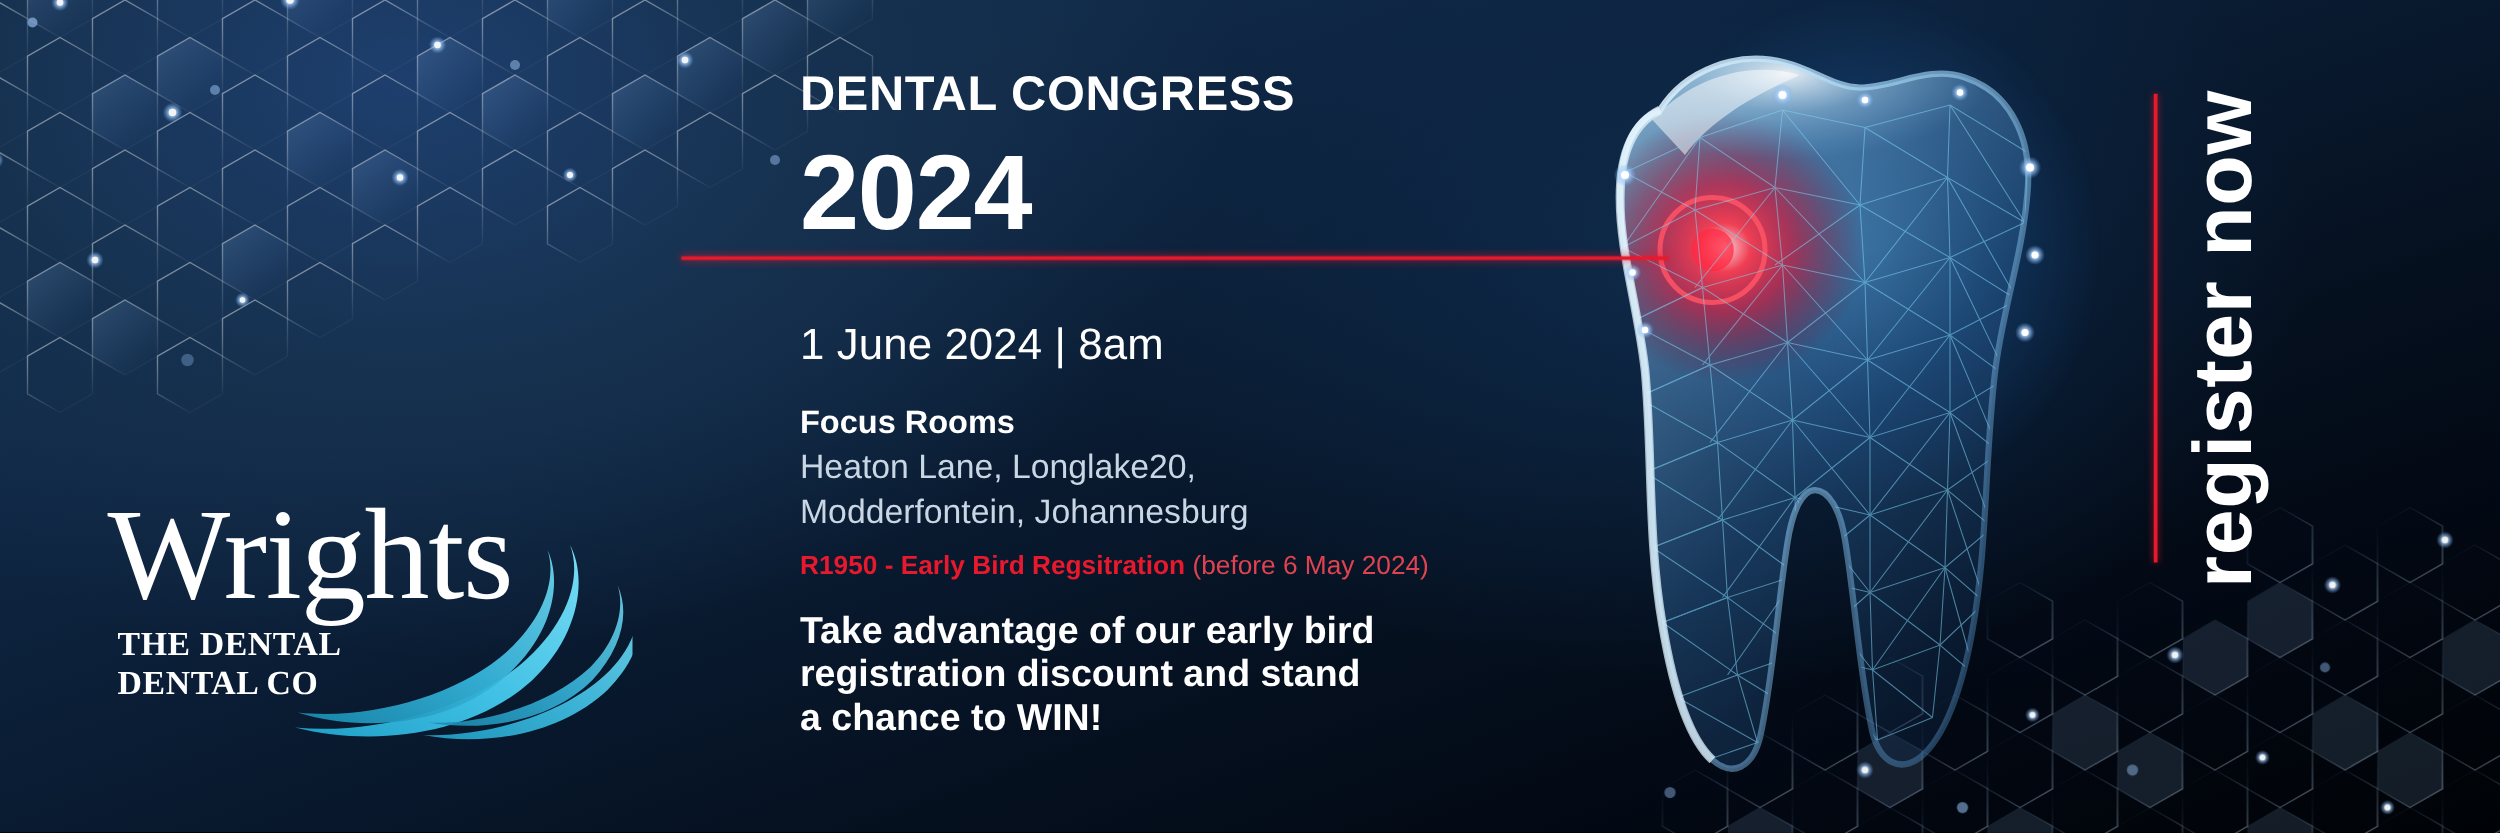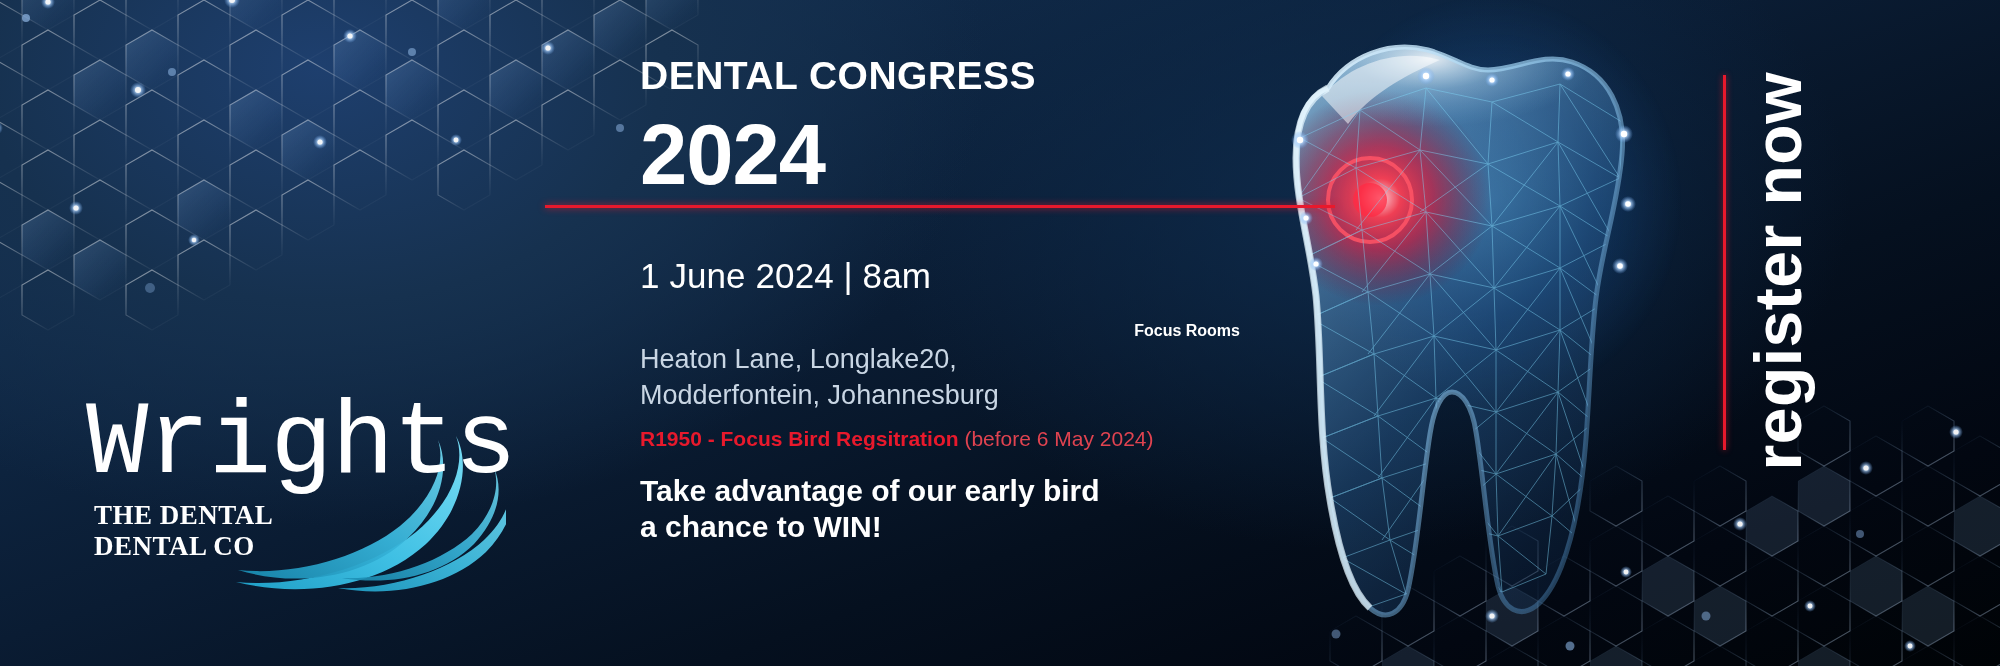--- a/index.html
+++ b/index.html
@@ -44,34 +44,34 @@
   }
   .year{
     font-size:85px; font-weight:700; letter-spacing:-1px;
     color:#ffffff; line-height:.95; margin-top:18px;
   }
   .datetime{
     margin-top:60px;
     font-size:35px; font-weight:500; color:#ffffff; letter-spacing:.1px;
   }
   .venue{ margin-top:24px; }
-  .venue-name{ font-size:16px; font-weight:700; color:#ffffff; line-height:1.34;text-align:right; }
+  .venue-name{ font-size:26px; font-weight:700; color:#ffffff; line-height:1.34; }
   .venue-addr{ font-size:27px; font-weight:400; color:#c9d6e4; line-height:1.34; }
 
   .price-std{ margin-top:28px; font-size:21px; font-weight:700; color:#ffffff; }
   .price-early{ margin-top:14px; font-size:21px; font-weight:700; color:#e8192c; }
   .price-early .note{ font-weight:400; color:#e04350; }
 
   .pitch{ margin-top:22px; font-size:30px; font-weight:700; color:#ffffff; line-height:1.17; }
 
   
   .logo{ position:absolute; left:86px; top:392px; width:420px; height:200px; }
   .logo-word{
     position:absolute; left:0; top:0;
-    font-family:Liberation Mono, monospace;
+    font-family:Liberation Serif, serif;
     font-size:104px; font-weight:400; color:#ffffff; line-height:1;
     letter-spacing:-1px;
   }
   .logo-sub{
     position:absolute; left:8px; top:108px;
     font-family:"Liberation Serif", serif;
     font-size:27px; font-weight:700; color:#ffffff;
     line-height:1.14; letter-spacing:.5px;
   }
 
@@ -470,24 +470,25 @@
     <div class="year">2024</div>
 
     <div class="datetime">1 June 2024 | 8am</div>
 
     <div class="venue">
       <div class="venue-name">Focus Rooms</div>
       <div class="venue-addr">Heaton Lane, Longlake20,</div>
       <div class="venue-addr">Modderfontein, Johannesburg</div>
     </div>
 
-    <div class="price-early"><span>R1950 - Focus Bird Regsitration</span> <span class="note">(before 6 May 2024)</span></div>
+    <div class="price-early"><span>R1950 - Early Bird Regsitration</span> <span class="note">(before 6 May 2024)</span></div>
 
     <div class="pitch">
       <div>Take advantage of our early bird</div>
+      <div>registration discount and stand</div>
       <div>a chance to WIN!</div>
     </div>
   </div>
 
   <div class="logo">
     <svg viewBox="0 0 420 200" width="420" height="200" style="position:absolute;left:0;top:0;">
       <defs>
         <linearGradient id="swooshA" x1="0" y1="1" x2="1" y2="0">
           <stop offset="0%" stop-color="#1f9ec6"></stop>
           <stop offset="45%" stop-color="#3fc0e4"></stop>

